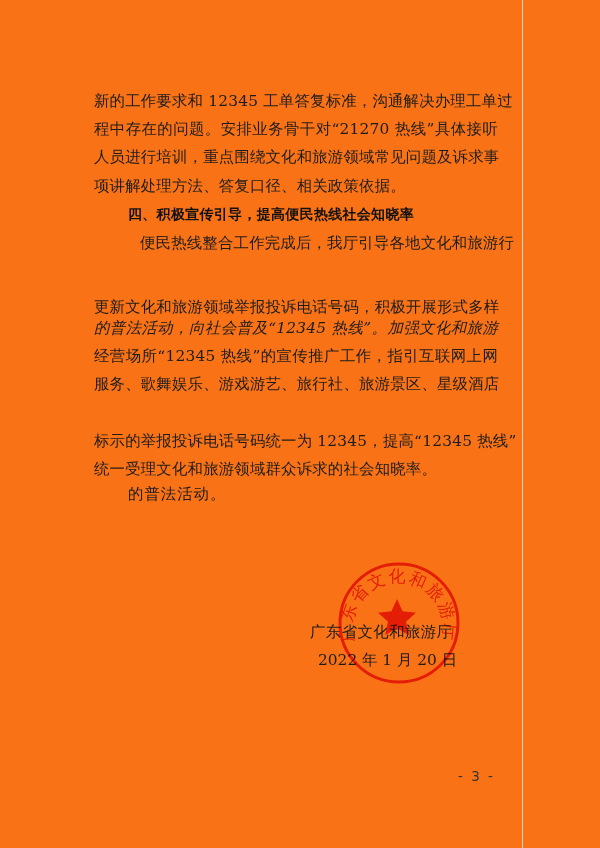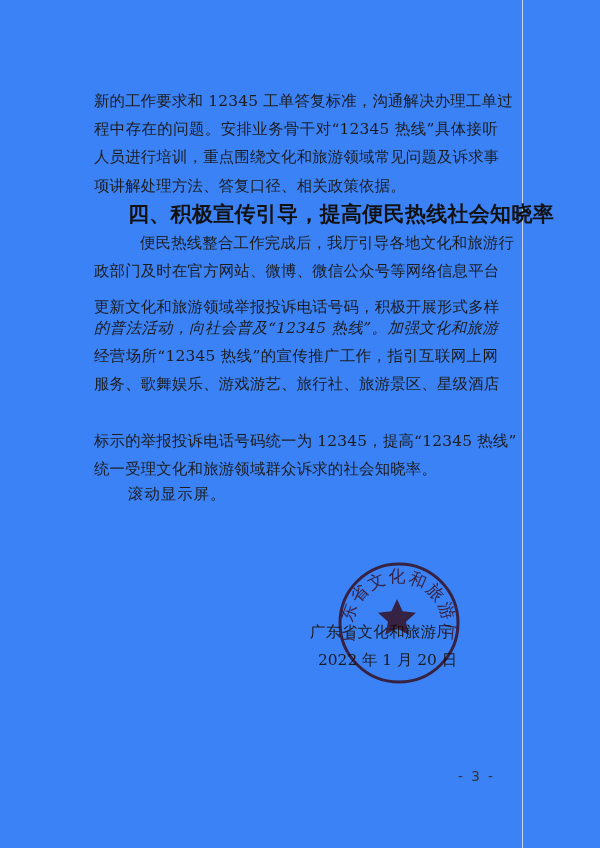--- a/index.html
+++ b/index.html
@@ -1,35 +1,35 @@
 <!DOCTYPE html>
 <html><head>
 <meta charset="utf-8">
 <style>
   html, body { margin: 0; padding: 0; }
   body {
     width: 600px; height: 848px; background: #ffffff; position: relative; overflow: hidden;
     font-family: "DejaVu Serif", "Liberation Serif", serif; color: #1c1c1c;
   }
-  .page { position: absolute; left: 0; top: 0; width: 600px; height: 848px; background: #3b82f6; }
+  .page { position: absolute; left: 0; top: 0; width: 600px; height: 848px; background: #f97316; }
   .fold-line {
     position: absolute; left: 522px; top: 0; width: 1px; height: 848px;
     background: #ece6ea; opacity: 0.8;
   }
   .line {
     position: absolute; left: 94px; width: 404px; height: 28px;
     font-size: 15.4px; line-height: 28px; white-space: nowrap;
     text-align: justify; text-align-last: justify; letter-spacing: 0.2px;
   }
   .line.indent { left: 128px; width: 370px; }
   .line.short { text-align-last: left; text-align: right; }
   .heading {
     position: absolute; left: 128px; top: 200px; height: 28px;
     font-family: "DejaVu Sans", "Liberation Sans", sans-serif;
-    font-weight: bold; font-size: 21px; line-height: 28px; white-space: nowrap; color: #111;
+    font-weight: bold; font-size: 14px; line-height: 28px; white-space: nowrap; color: #111;
     letter-spacing: 0.3px;
   }
   .closing { position: absolute; left: 128px; font-size: 15.4px; line-height: 28px; white-space: nowrap; letter-spacing: 1px; }
   .signature {
     position: absolute; left: 310px; top: 618px; width: 142px; font-size: 15.4px; line-height: 28px;
     white-space: nowrap; text-align: justify; text-align-last: justify; z-index: 1;
   }
   .date {
     position: absolute; left: 318px; top: 646px; width: 122px; font-size: 15.4px; line-height: 28px;
     white-space: nowrap; text-align: justify; text-align-last: justify; z-index: 1;
@@ -40,36 +40,35 @@
     font-family: "DejaVu Sans", "Liberation Sans", sans-serif; color: #333; letter-spacing: 2px;
   }
 </style>
 </head>
 <body>
 
 <div class="page">
   <div class="fold-line"></div>
 
   <div class="line" style="top:87px;">新的工作要求和 12345 工单答复标准，沟通解决办理工单过</div>
-  <div class="line" style="top:115px;">程中存在的问题。安排业务骨干对“12345 热线”具体接听</div>
+  <div class="line" style="top:115px;">程中存在的问题。安排业务骨干对“21270 热线”具体接听</div>
   <div class="line" style="top:143px;">人员进行培训，重点围绕文化和旅游领域常见问题及诉求事</div>
   <div class="line short" style="top:172px;">项讲解处理方法、答复口径、相关政策依据。</div>
 
   <div class="heading">四、积极宣传引导，提高便民热线社会知晓率</div>
 
   <div class="line indent" style="top:229px;margin-left:12px;">便民热线整合工作完成后，我厅引导各地文化和旅游行</div>
-  <div class="line" style="top:257px;">政部门及时在官方网站、微博、微信公众号等网络信息平台</div>
   <div class="line" style="top:293px;">更新文化和旅游领域举报投诉电话号码，积极开展形式多样</div>
   <div class="line" style="top:314px;font-style:italic;">的普法活动，向社会普及“12345 热线”。加强文化和旅游</div>
   <div class="line" style="top:342px;">经营场所“12345 热线”的宣传推广工作，指引互联网上网</div>
   <div class="line" style="top:370px;">服务、歌舞娱乐、游戏游艺、旅行社、旅游景区、星级酒店</div>
   <div class="line" style="top:427px;">标示的举报投诉电话号码统一为 12345，提高“12345 热线”</div>
   <div class="line short" style="top:455px;">统一受理文化和旅游领域群众诉求的社会知晓率。</div>
 
-  <div class="closing" style="top:480px;">滚动显示屏。</div>
+  <div class="closing" style="top:480px;">的普法活动。</div>
 
 
   <div class="signature">广东省文化和旅游厅</div>
   <div class="date">2022 年 1 月 20 日</div>
 
   <svg class="seal" viewBox="0 0 126 128">
     <defs>
       <path id="sealArc" d="M 20 88 A 46 46 0 1 1 104 88" fill="none"></path>
     </defs>
     <circle cx="63" cy="64" r="59" fill="none" stroke="#e8262b" stroke-width="3"></circle>

